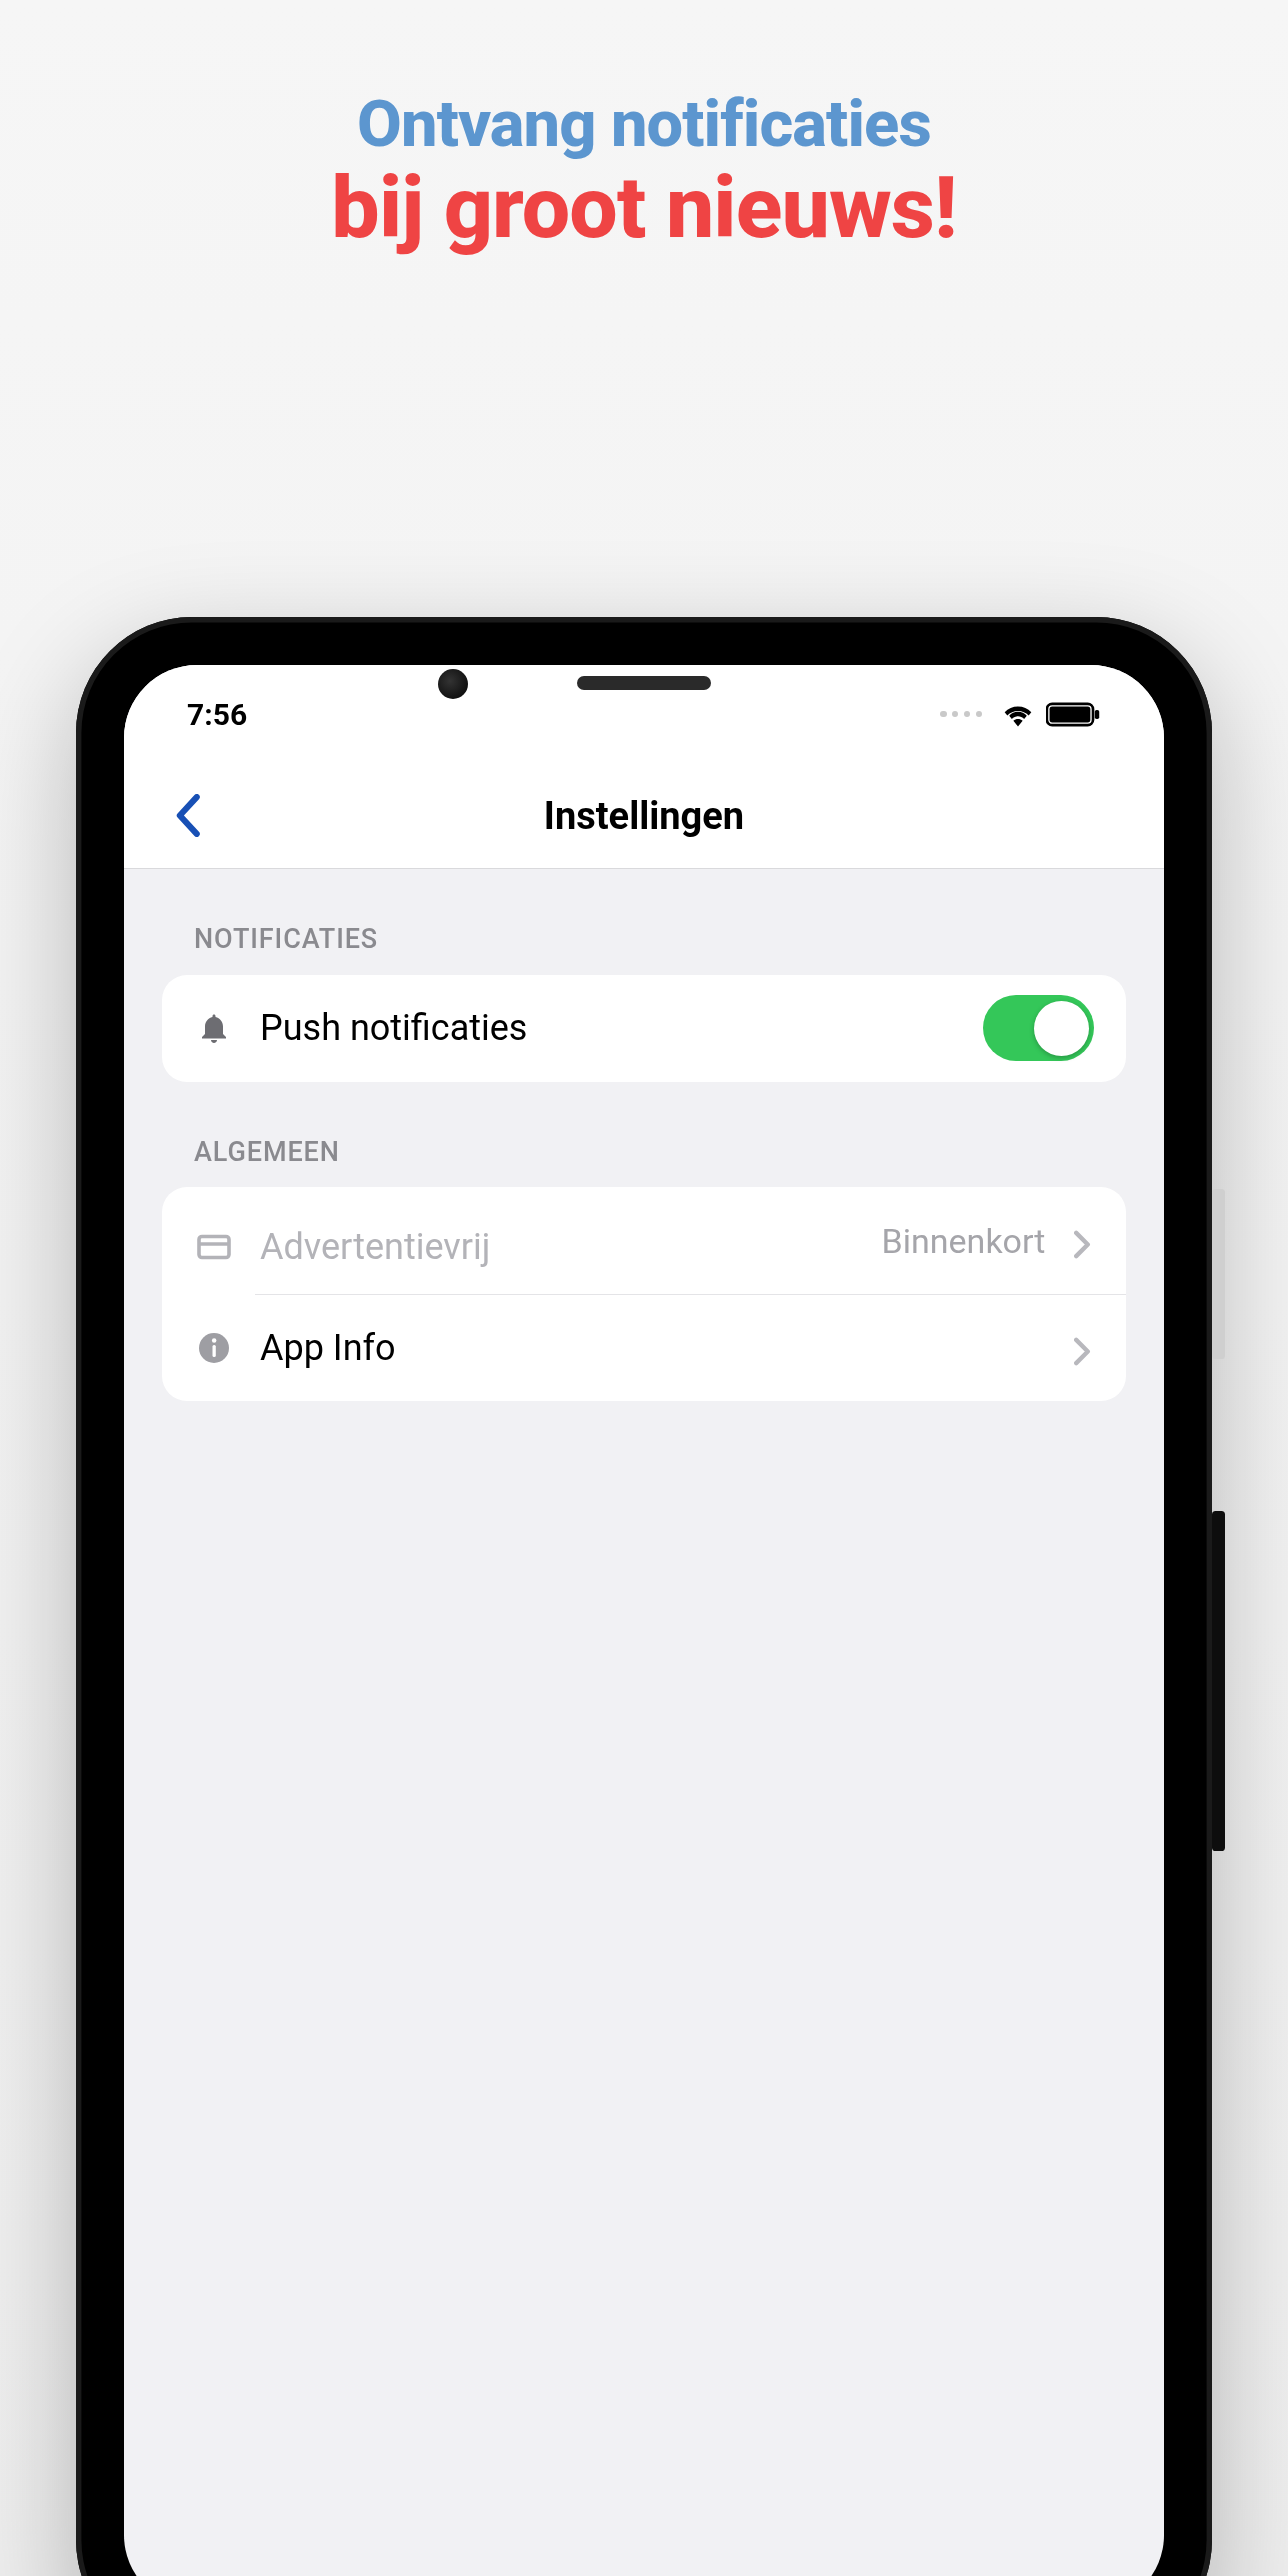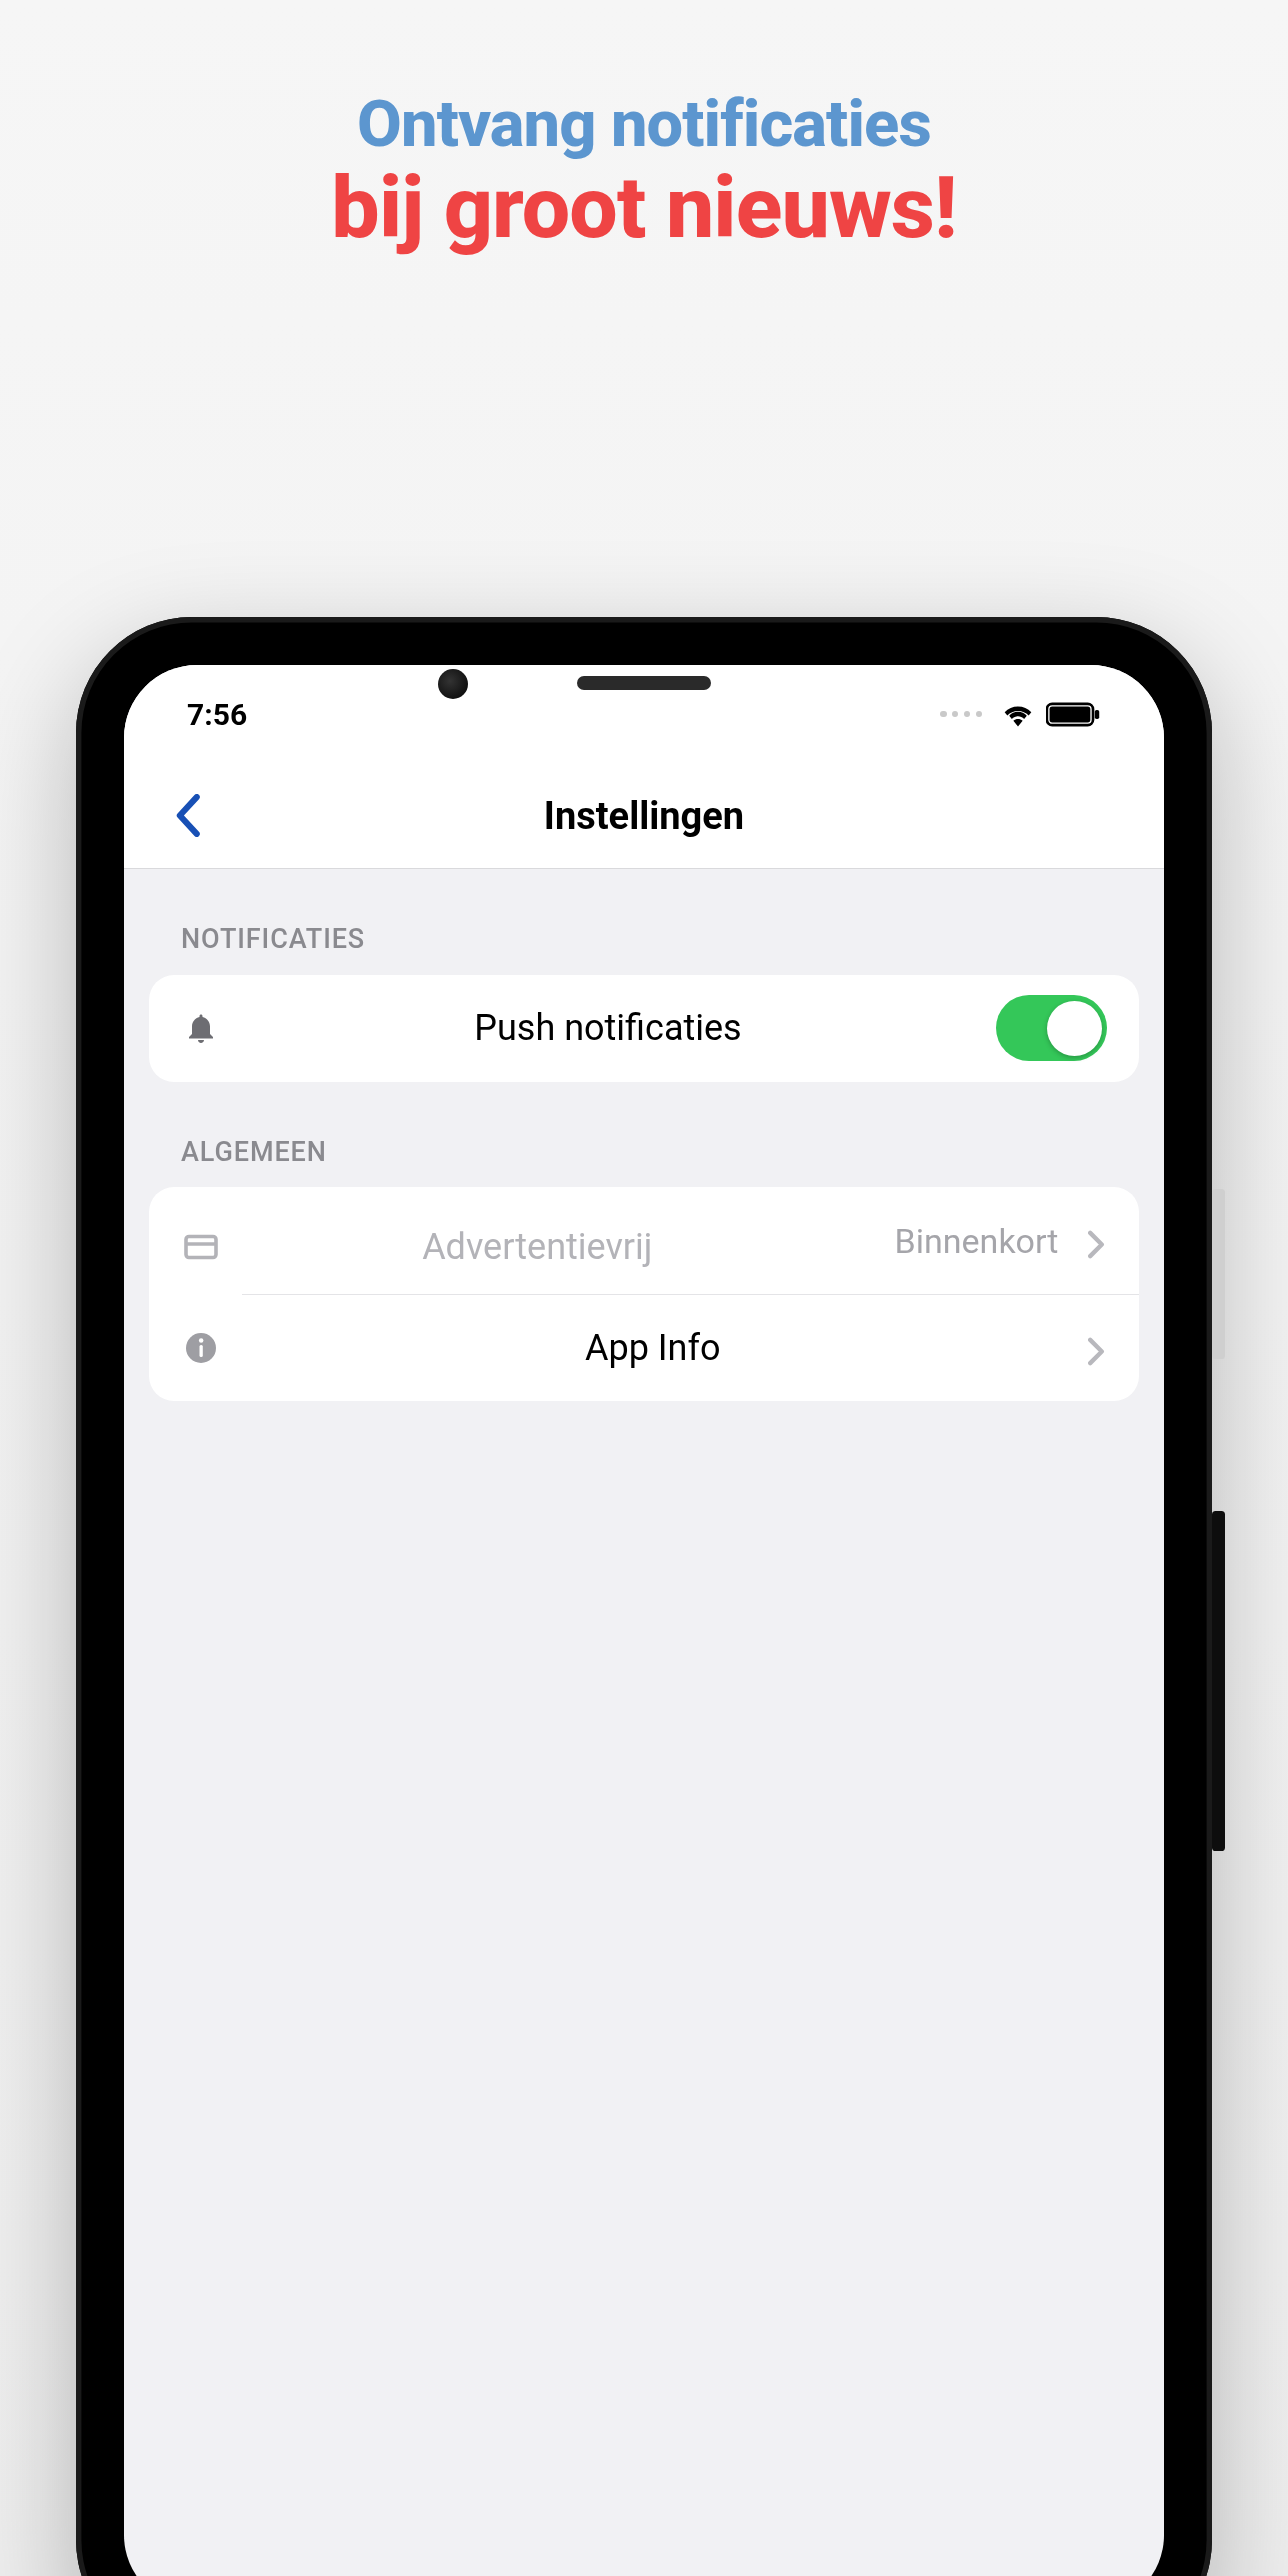--- a/index.html
+++ b/index.html
@@ -122,35 +122,34 @@
     display:flex;align-items:center;justify-content:center;
     cursor: pointer;
   }
   .navbar .title {
     font-size: 38px;
     font-weight: 700;
     color: #000;
   }
 
   
-  .content { padding: 0 25px; }
+  .content { padding: 0 38px; }
 
   .section-header {
     font-size: 27px;
     letter-spacing: 0.9px;
     color: #8a8a8f;
     padding: 54px 32px 19.7px;
     font-weight: 500;
   }
 
   .card {
     background: #fff;
     border-radius: 25px;
     overflow: hidden;
-    text-align: center;
   }
 
   .row {
     display: flex;
     align-items: center;
     min-height: 107px;
     padding: 0 32px;
     gap: 27px;
     position: relative;
   }

